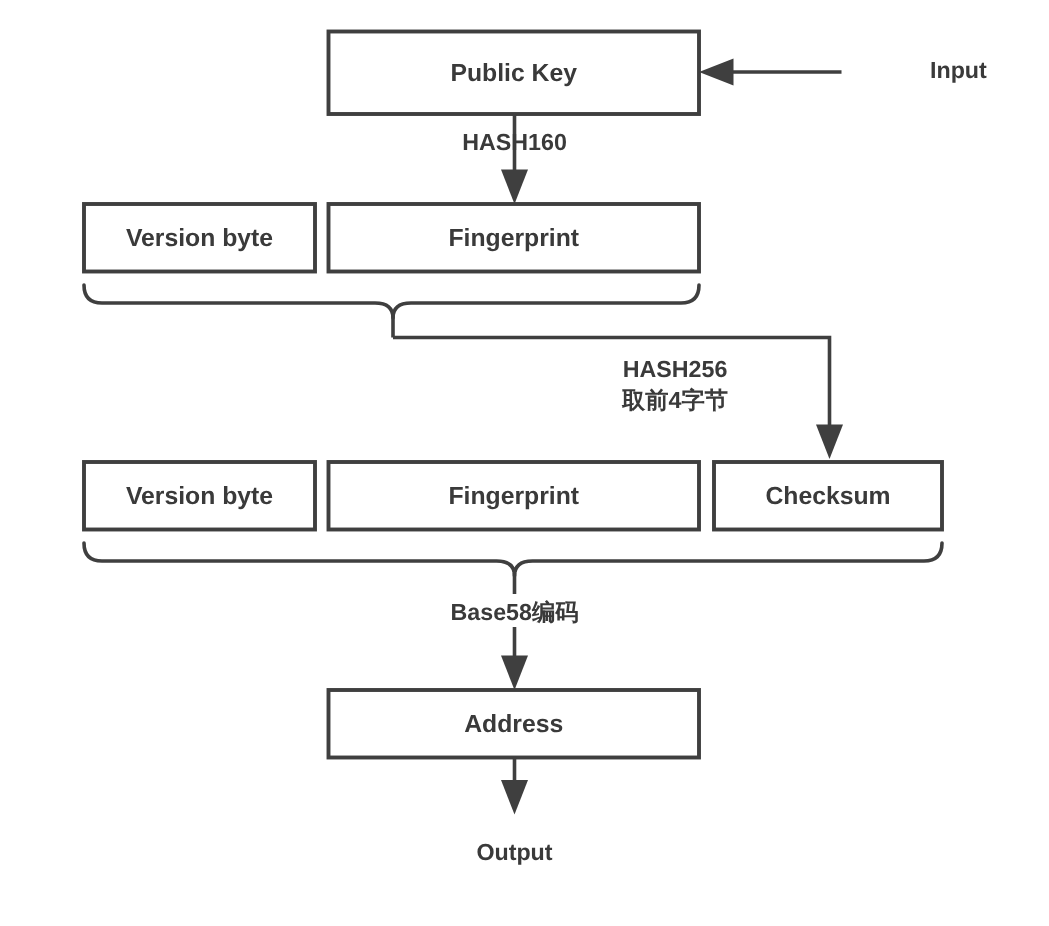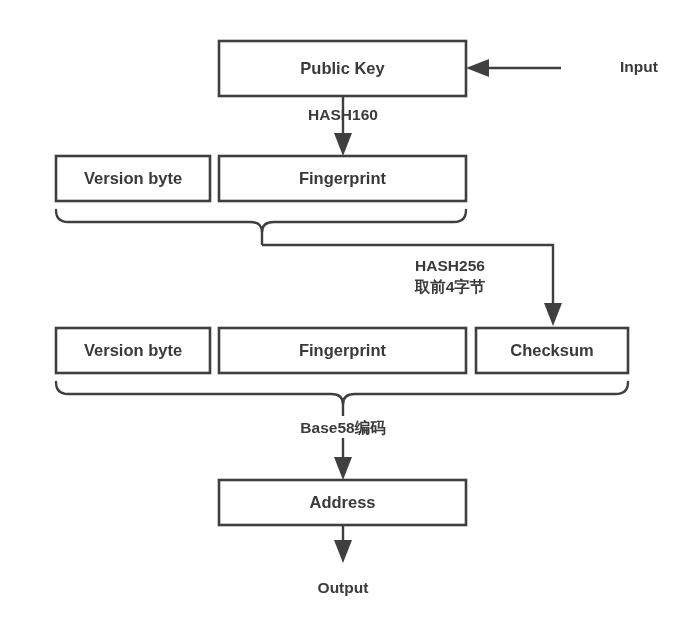--- a/index.html
+++ b/index.html
@@ -11,21 +11,20 @@
     width: 699px;
     height: 617px;
     font-family: "Liberation Sans", sans-serif;
     overflow: hidden;
   }
   #diagram-root {
     position: relative;
     width: 699px;
     height: 459px;
     background: #ffffff;
-    margin-top: 20px;
   }
   svg.diagram-svg {
     position: absolute;
     top: 0;
     left: 0;
     width: 699px;
     height: 617px;
   }
   .node-box {
     fill: #ffffff;

